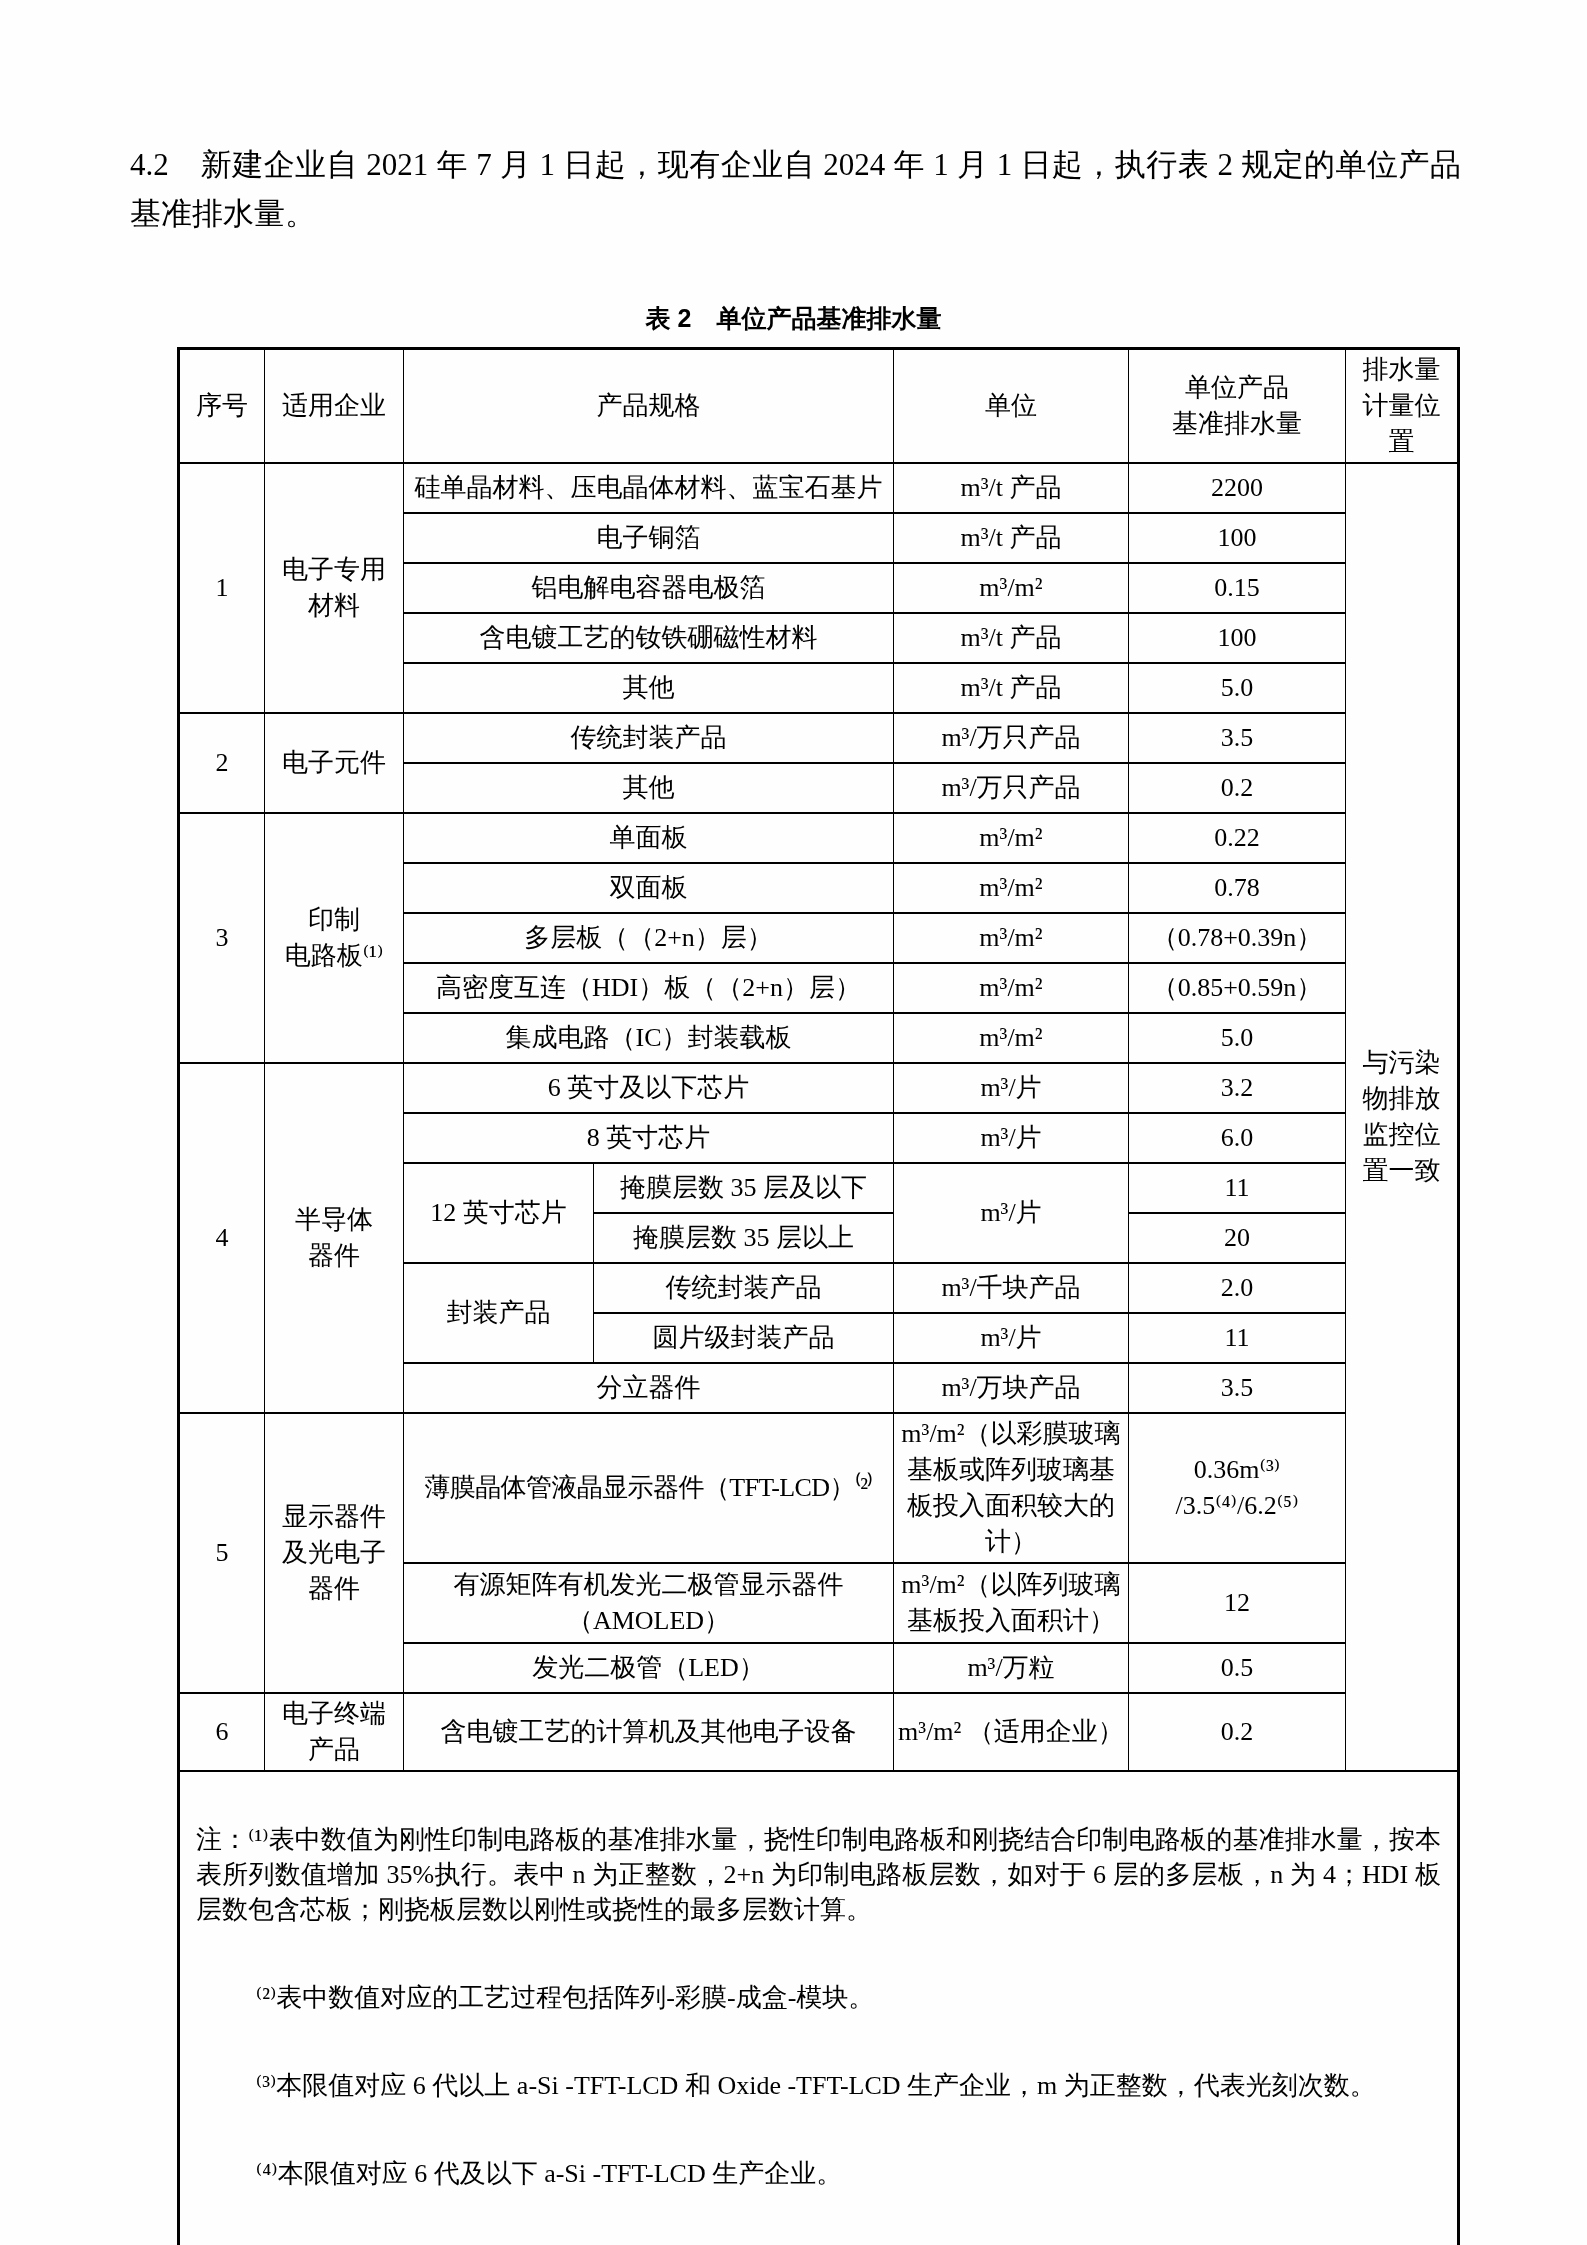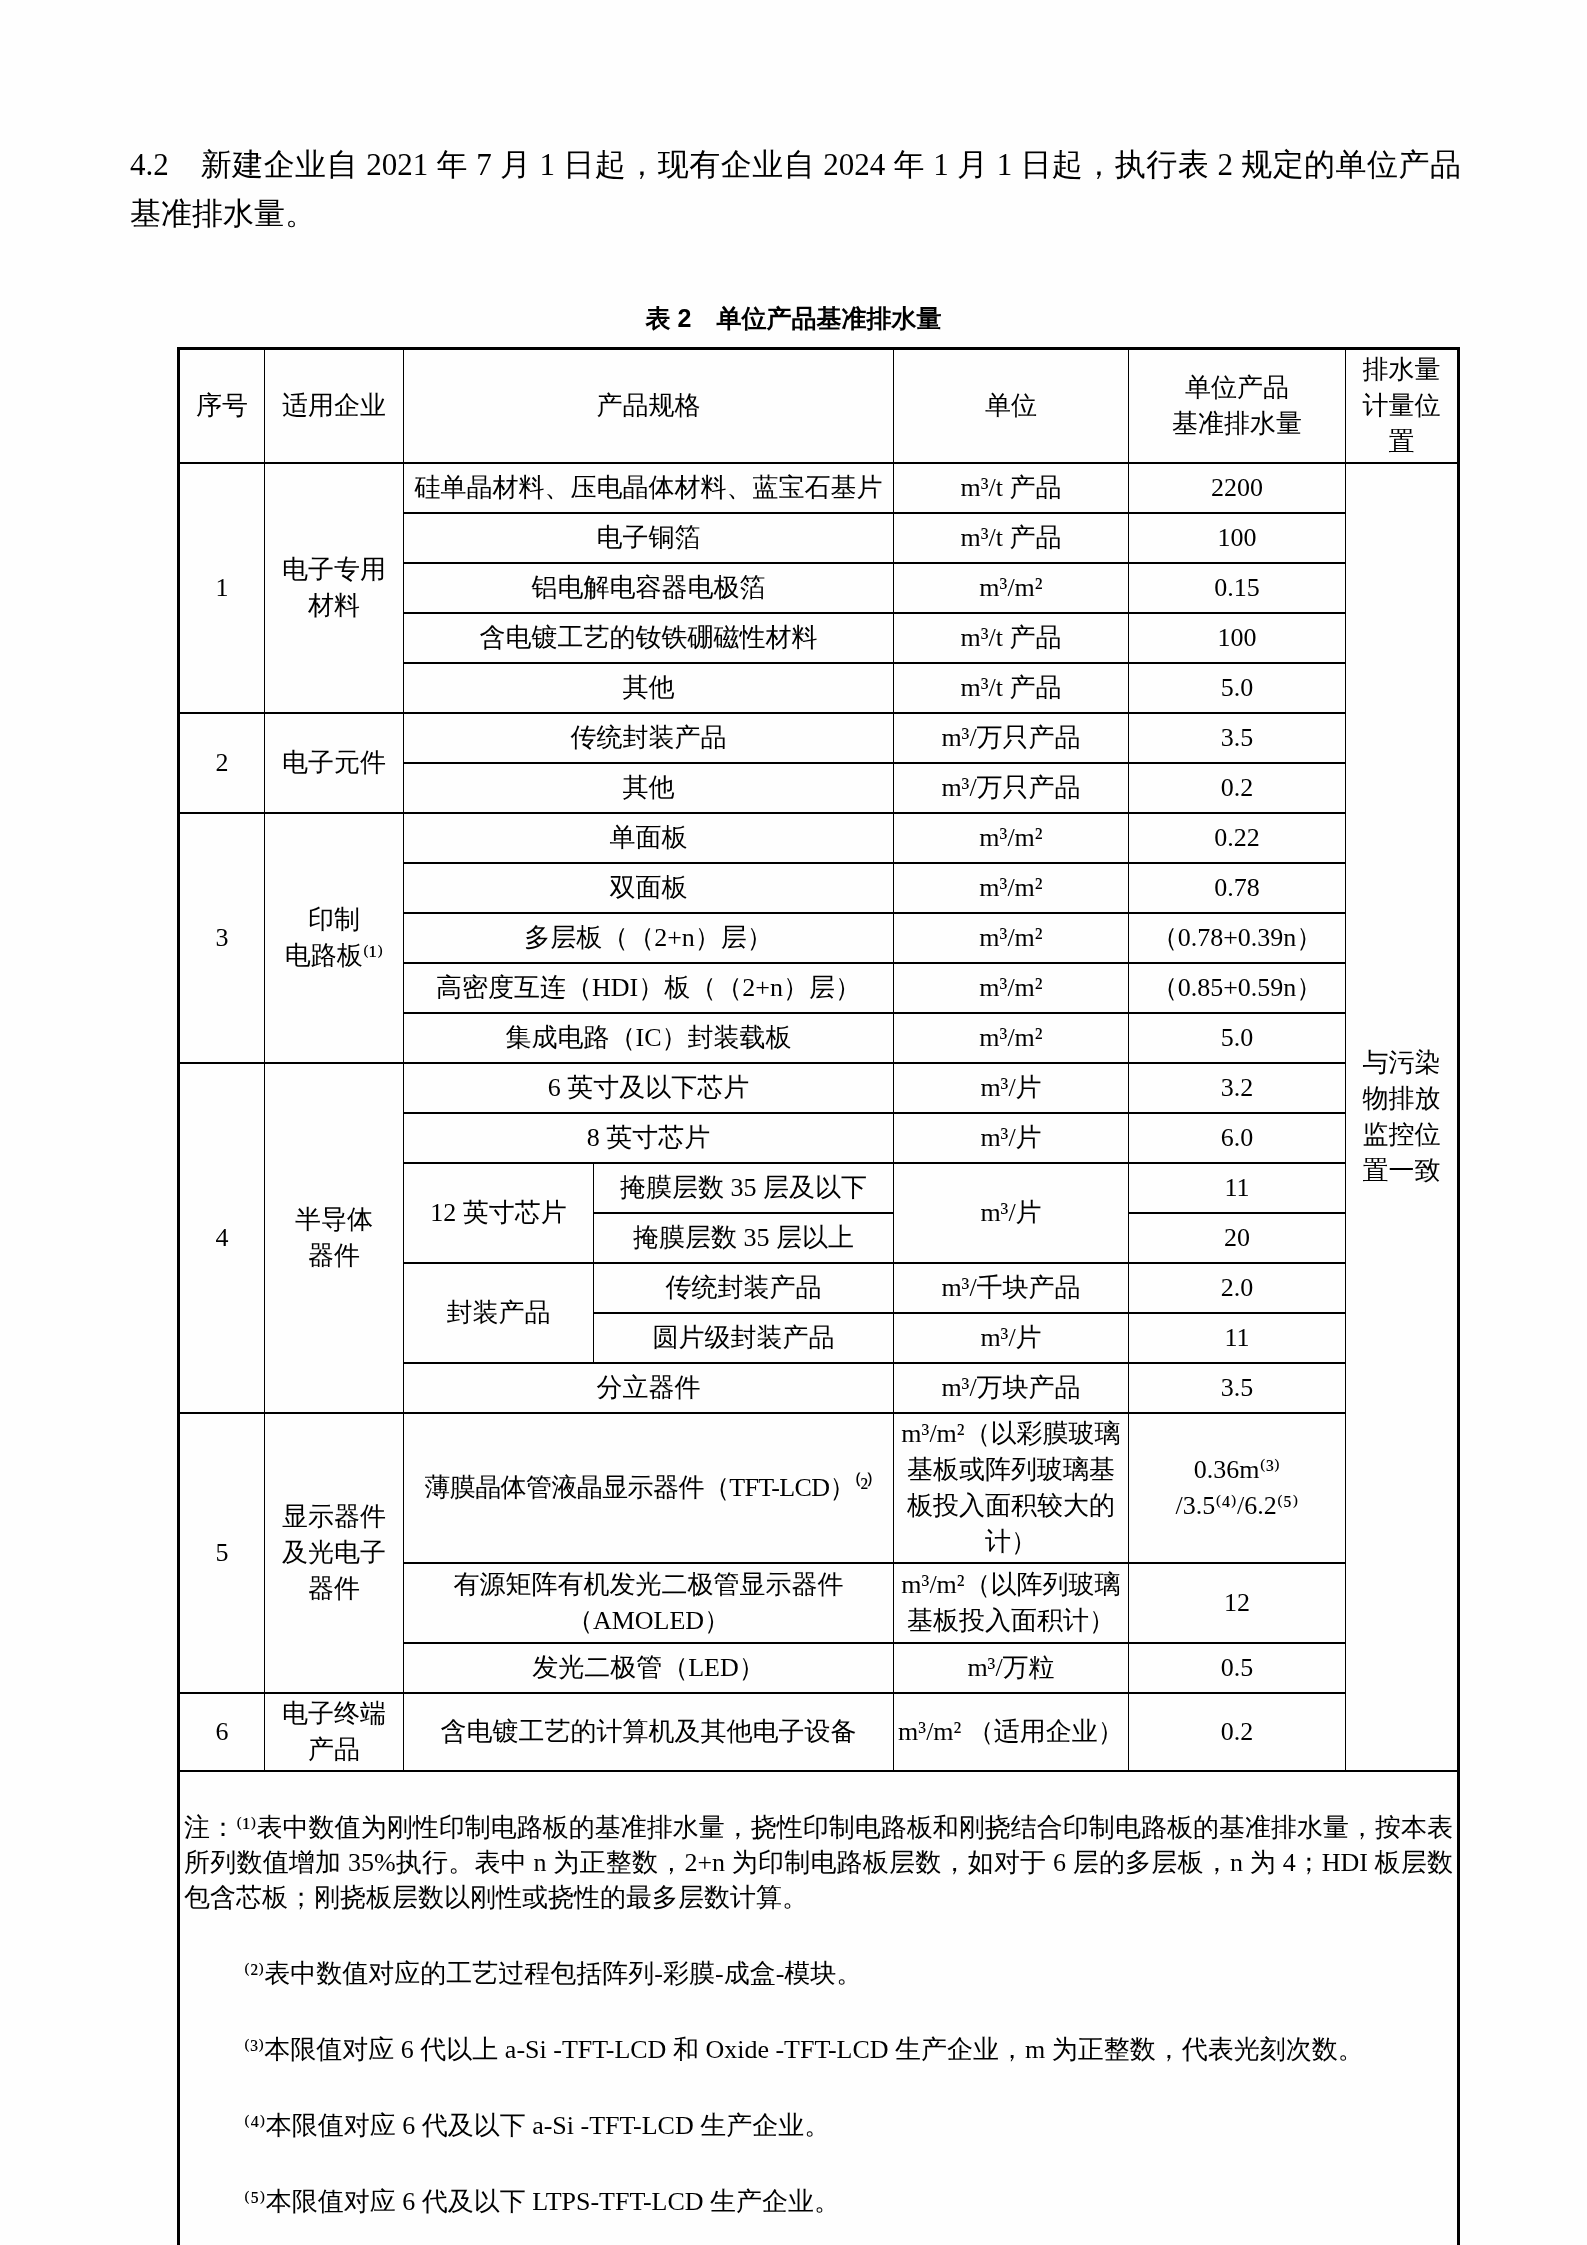--- a/index.html
+++ b/index.html
@@ -55,21 +55,21 @@
   tr.h-tft    { height: 112px; }
   tr.h-amoled { height: 80px; }
   tr.h-last   { height: 78px; }
   td.spec { text-align: left; padding-left: 12px; padding-right: 6px; }
   td.tight { letter-spacing: -0.6px; font-family: Liberation Serif, serif; }
   td.justify { text-align: justify; }
   td.pos { padding: 6px 10px; line-height: 38px; text-align: left; }
   td.unit-wrap { line-height: 34px; padding: 2px 5px; margin-left: 17px; }
   td.note-cell { text-align: left; padding: 14px 14px 12px 13px; }
   .note {
-    margin: 0;
+    margin: 12px;
     font-size: 26px;
     line-height: 35px;
     text-align: justify;
     white-space: normal;
   }
   .note + .note { margin-top: 5px; }
   .note-indent { text-indent: 2.3em; }
 </style>
 </head>
 <body>

